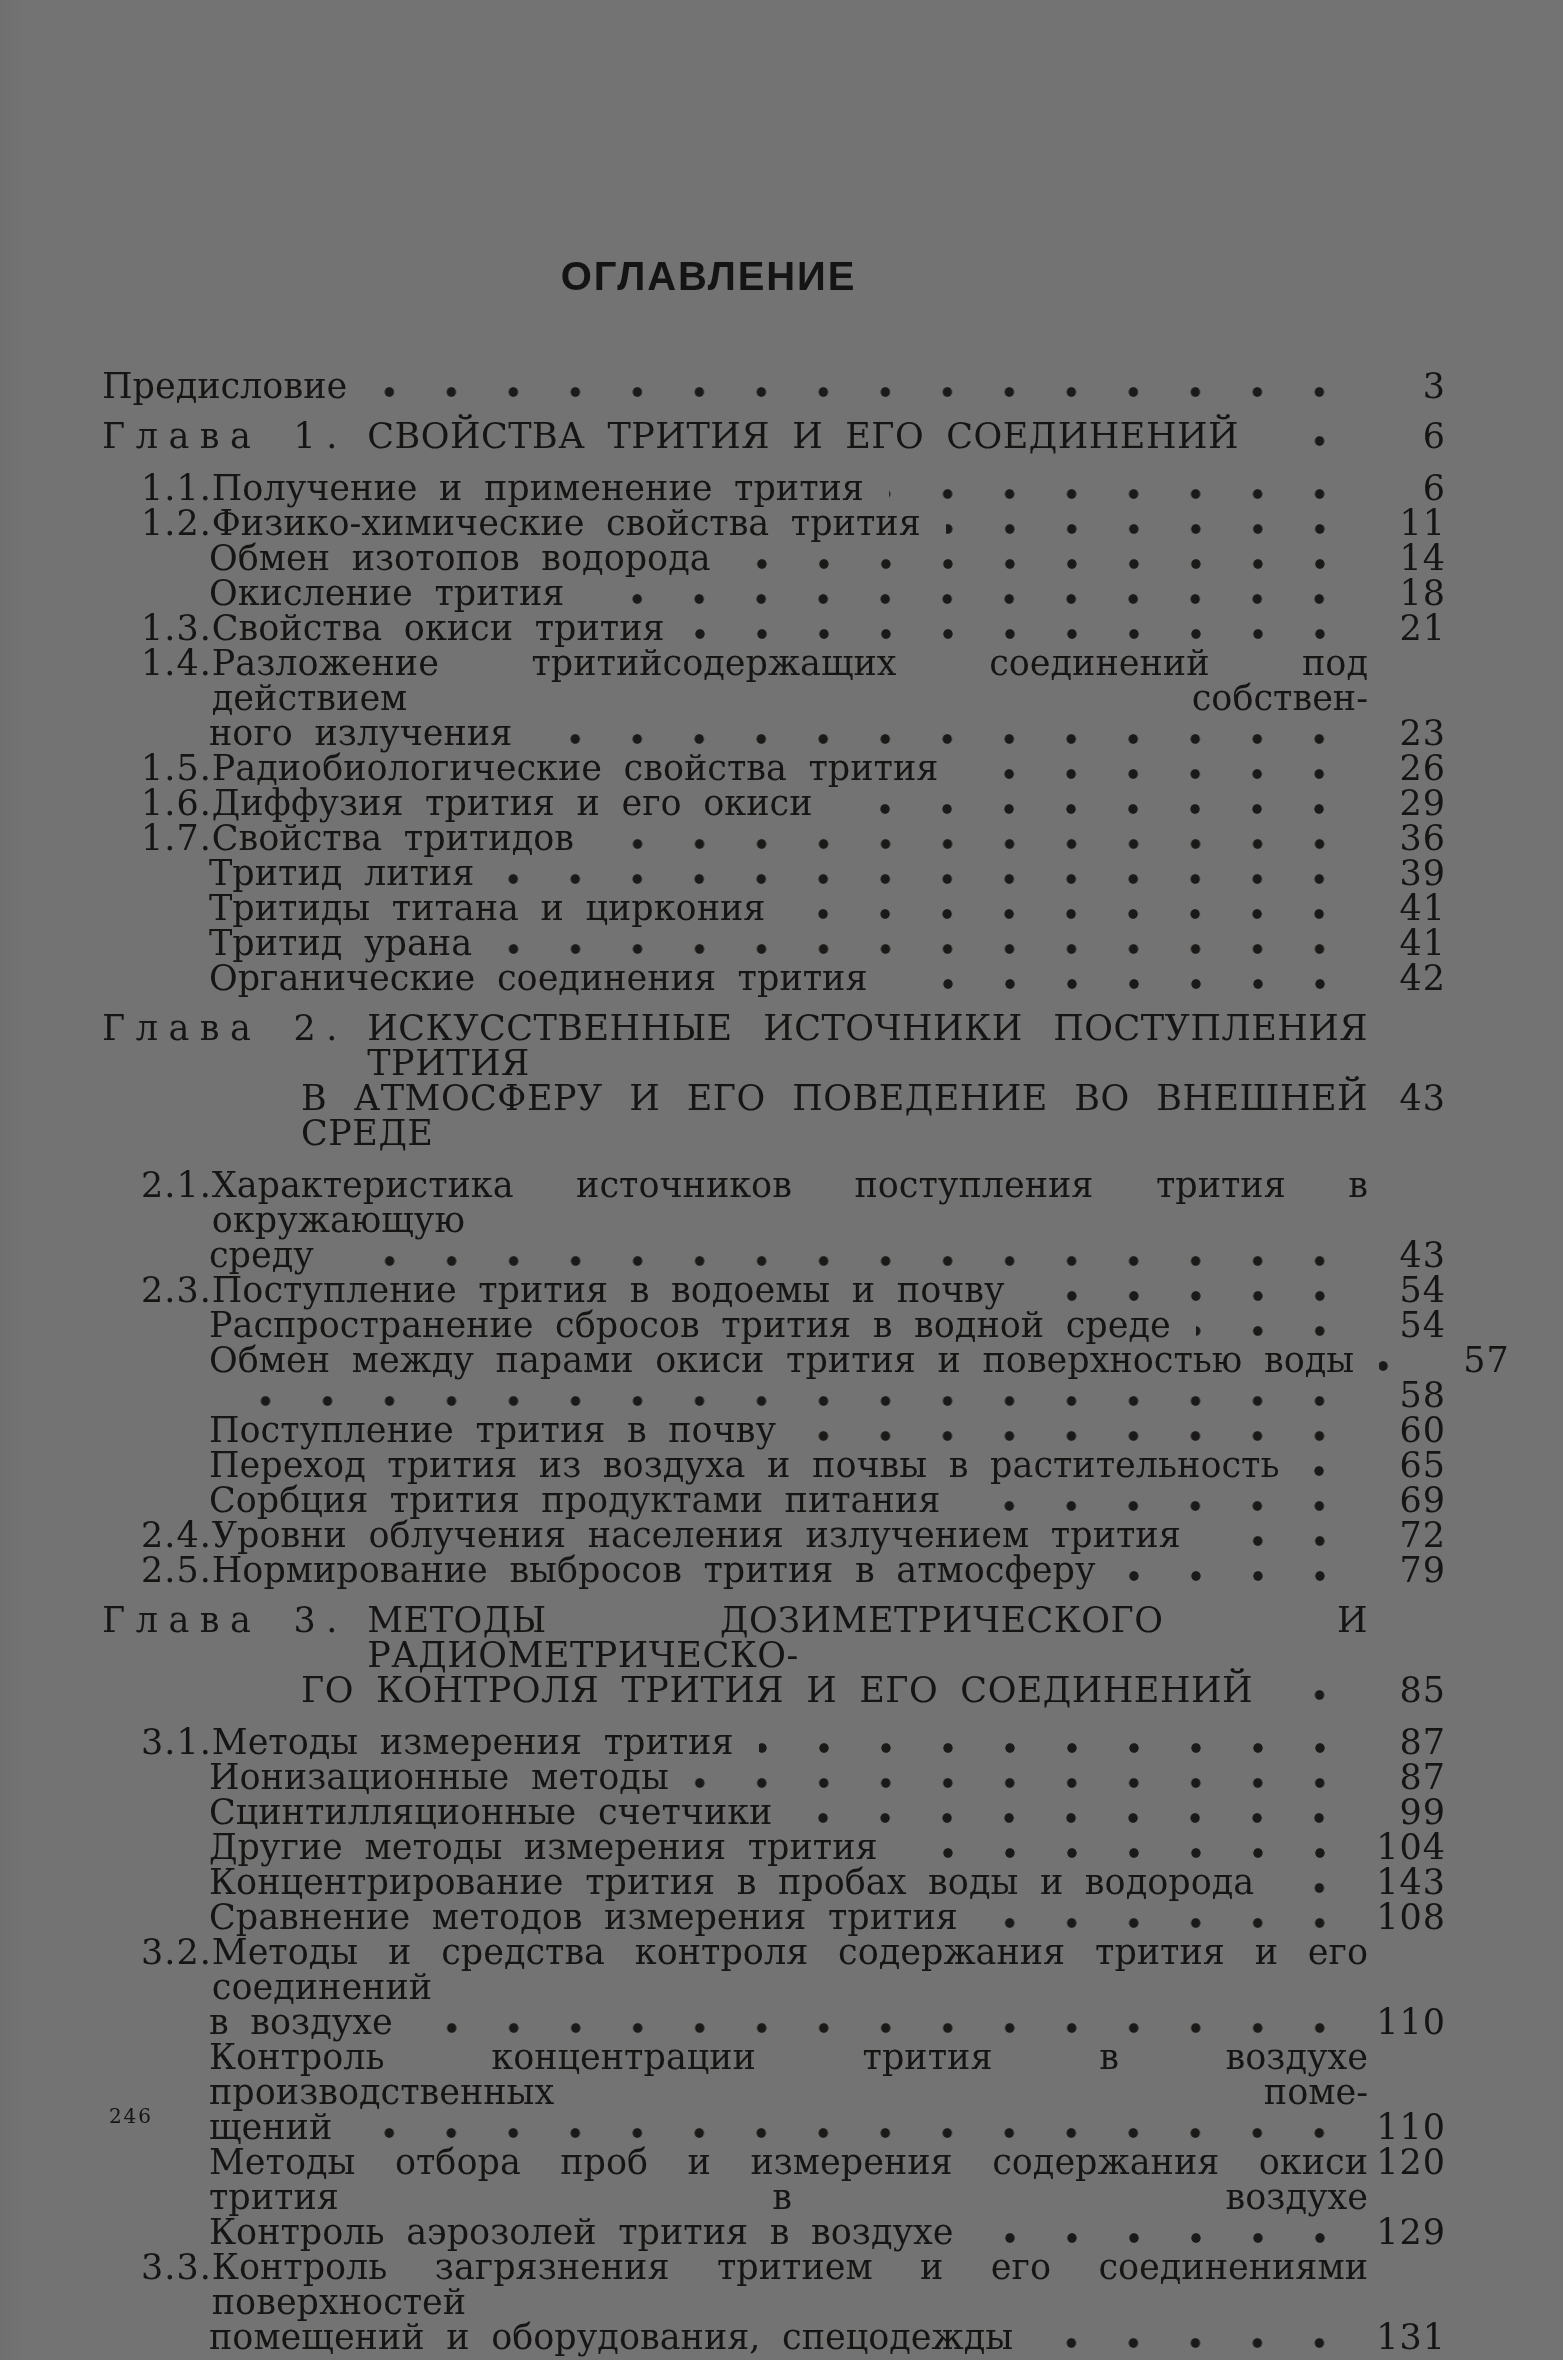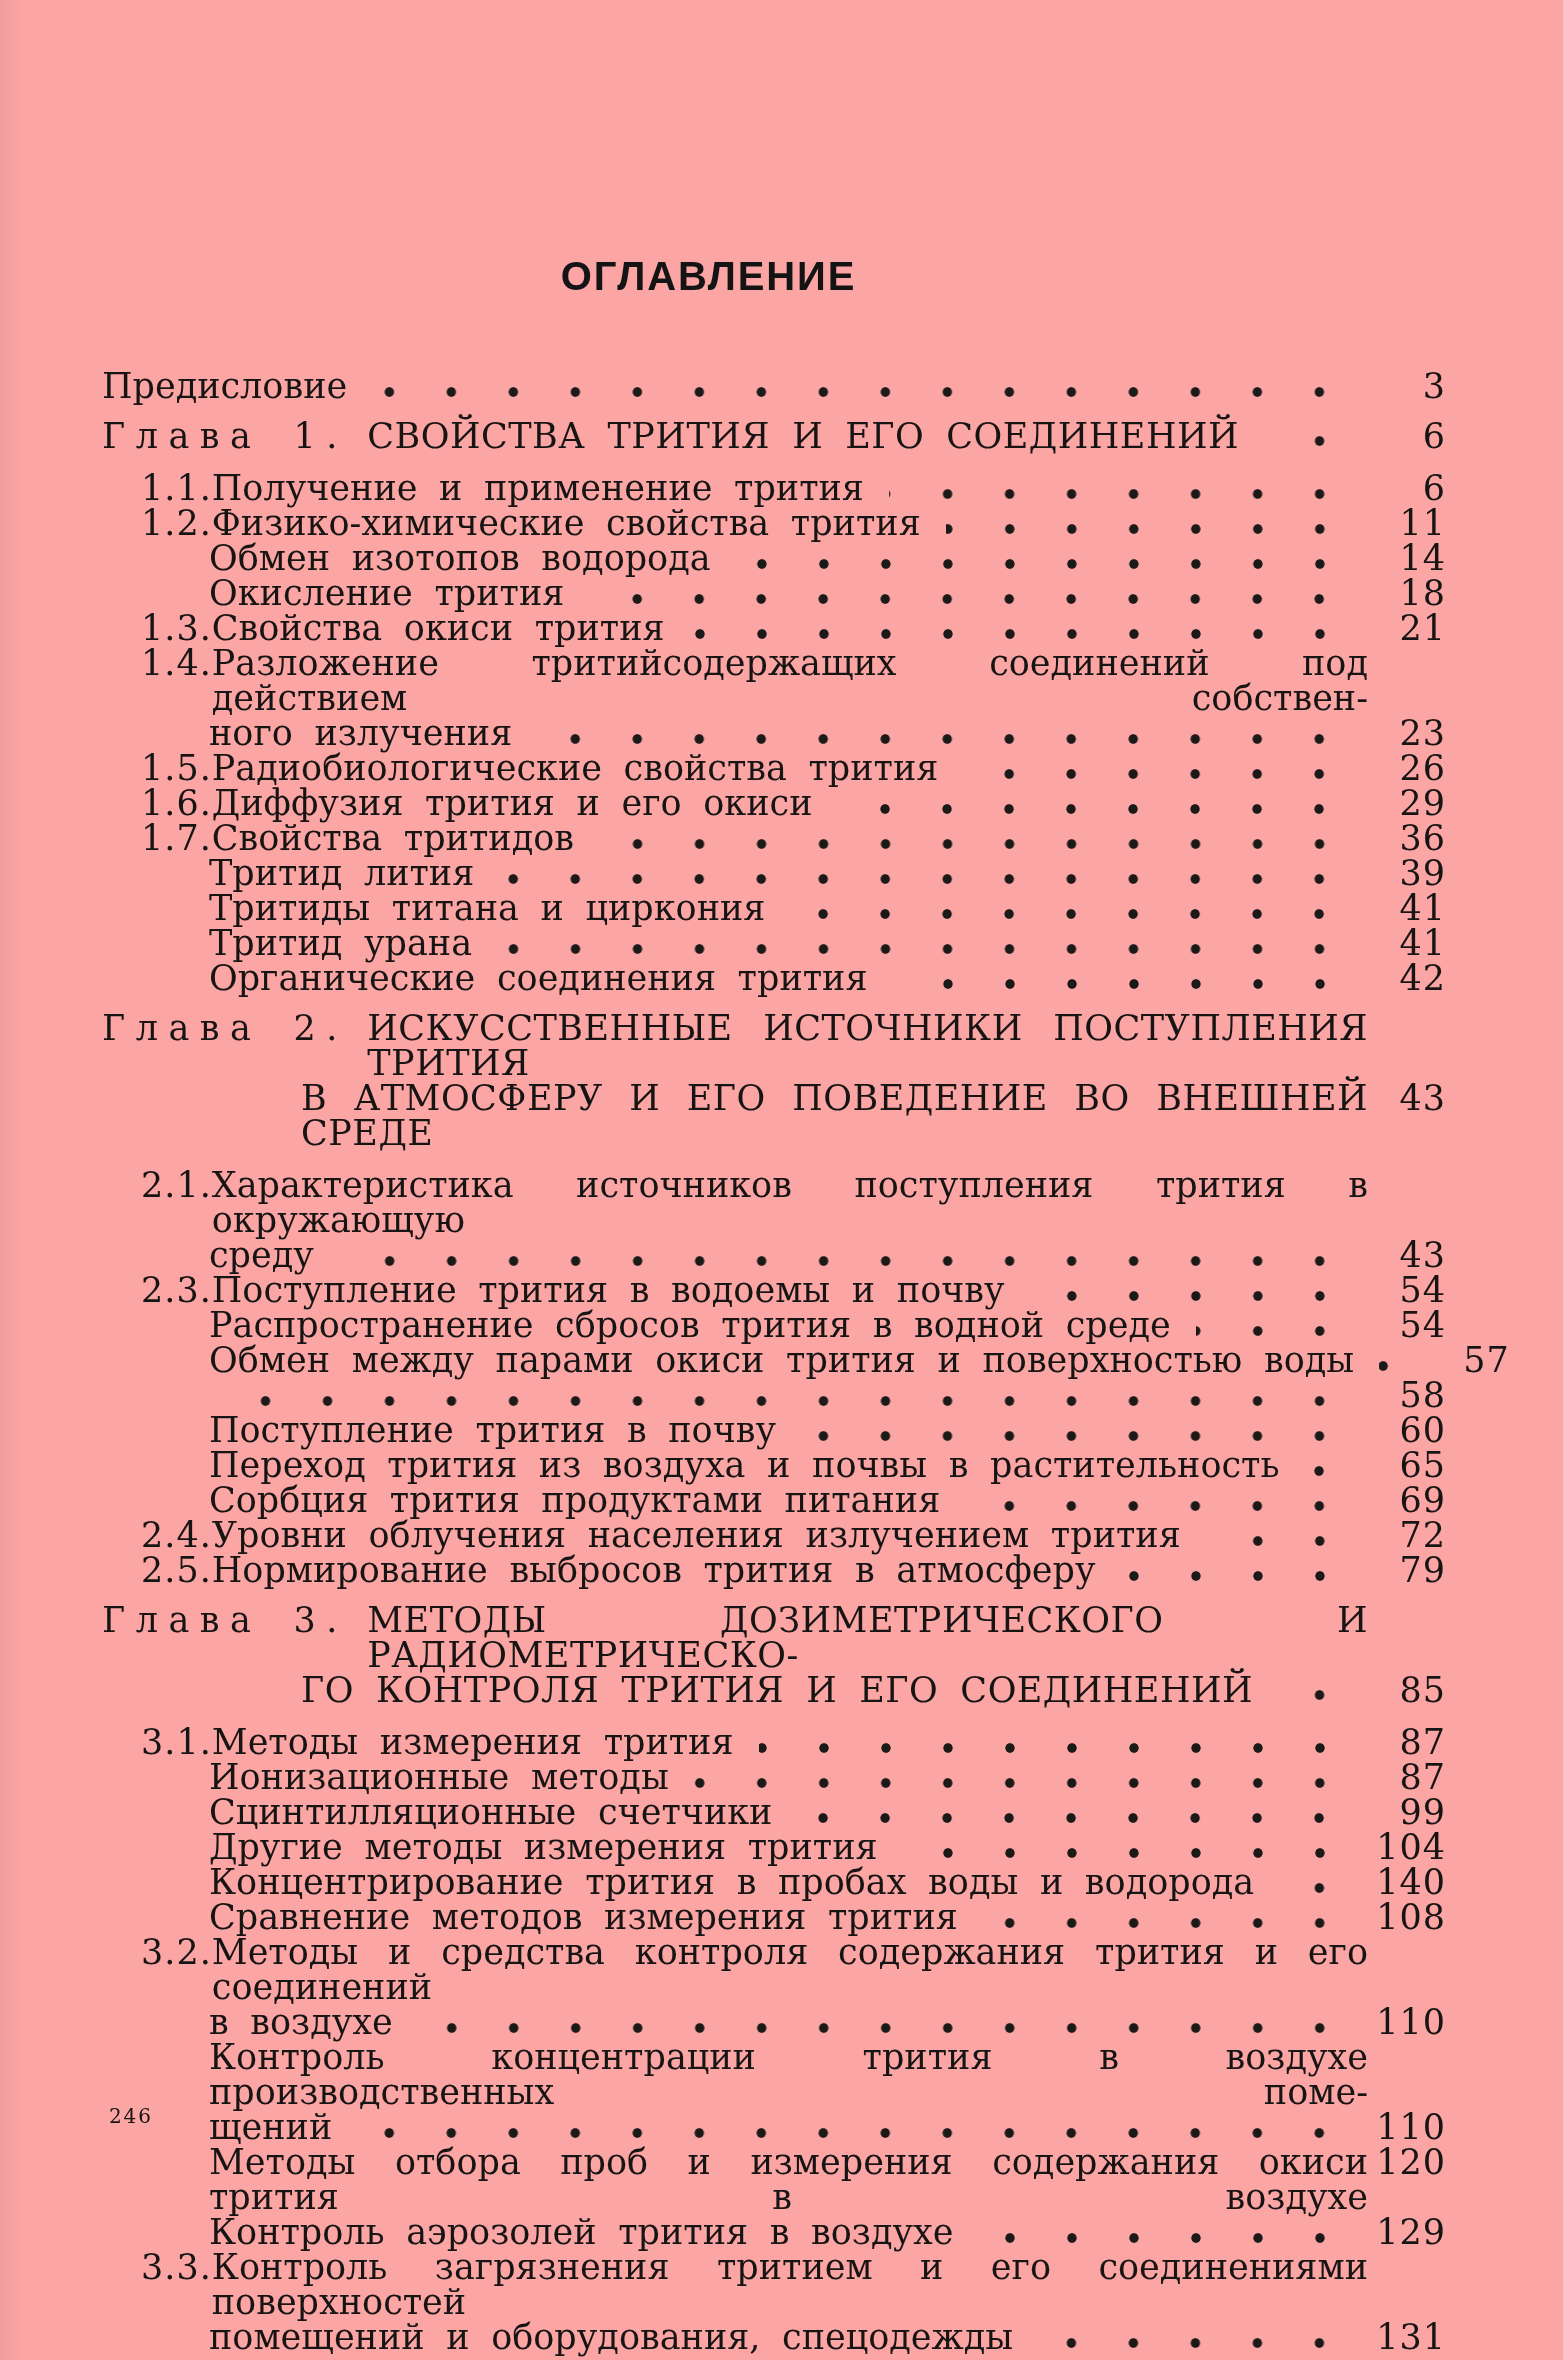--- a/index.html
+++ b/index.html
@@ -4,21 +4,21 @@
 <style>
   html, body {
     margin: 0; padding: 0;
     width: 1563px; height: 2361px;
     background: #ffffff;
     overflow: hidden;
   }
   .page {
     position: relative;
     width: 1563px; height: 2361px;
-    background: #fca5a5;
+    background: #737373;
     font-family: "DejaVu Serif", "Liberation Serif", serif;
     color: #161513;
   }
   
   .page::before {
     content: "";
     position: absolute; left: 0; top: 0; bottom: 0; width: 25px;
     background: linear-gradient(to right, rgba(60,60,55,0.07), rgba(60,60,55,0));
     pointer-events: none;
   }
@@ -359,21 +359,21 @@
           <span class="t">Другие методы измерения  трития</span>
           <span class="dots"></span>
           <span class="pg">104</span>
         </div>
       </div>
       <div class="toc-entry k-sub">
         <div class="toc-row">
           <span class="sp-sub"></span>
           <span class="t">Концентрирование трития в пробах воды и водорода</span>
           <span class="dots"></span>
-          <span class="pg">140</span>
+          <span class="pg">143</span>
         </div>
       </div>
       <div class="toc-entry k-sub">
         <div class="toc-row">
           <span class="sp-sub"></span>
           <span class="t">Сравнение методов измерения трития</span>
           <span class="dots"></span>
           <span class="pg">108</span>
         </div>
       </div>

